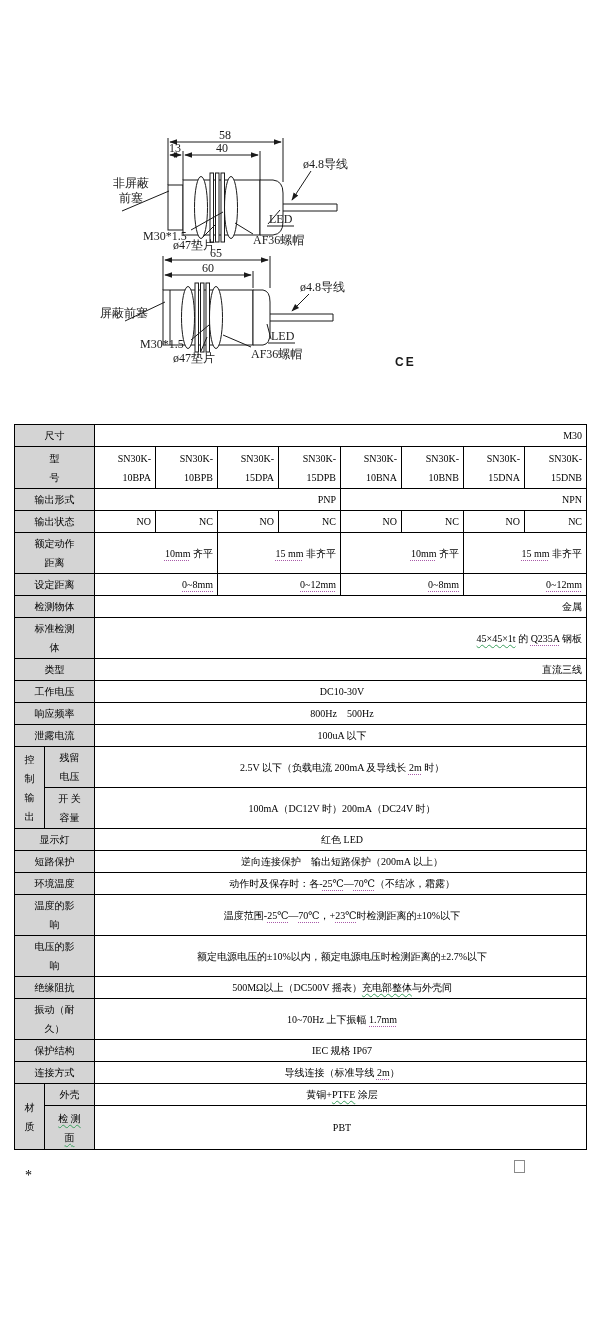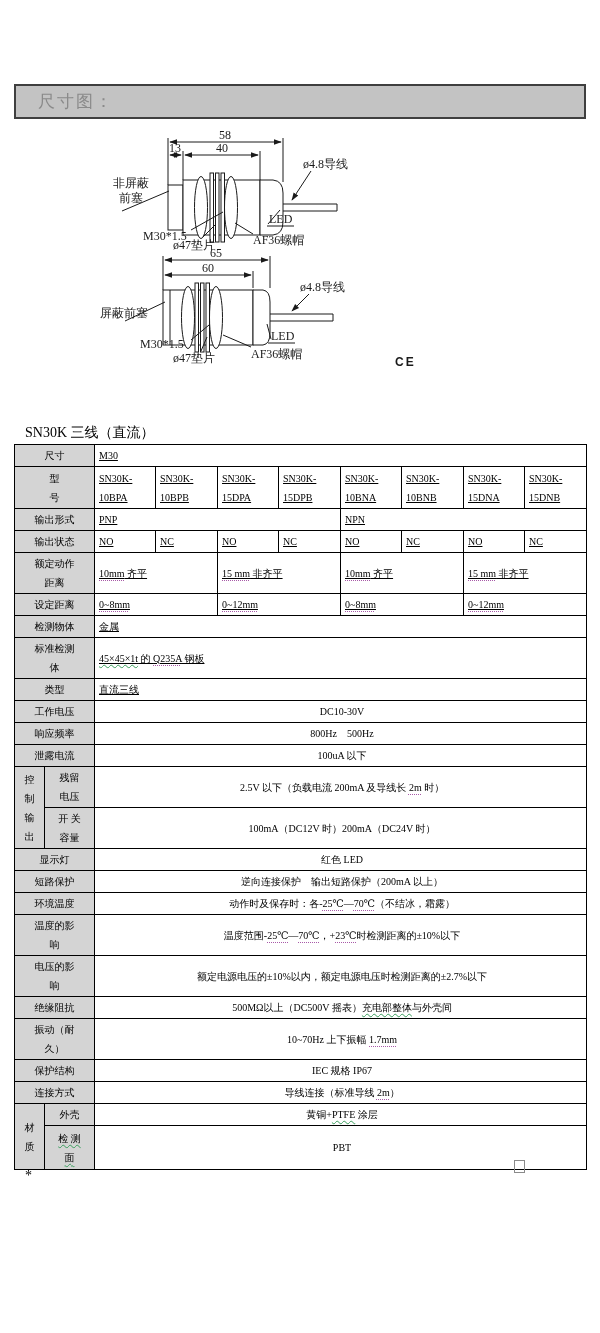--- a/index.html
+++ b/index.html
@@ -9,36 +9,33 @@
         background:#c3c3c3;border:2px solid #3f3f3f;display:flex;align-items:center;
         padding-left:22px;font-size:17px;color:#8a8a8a;letter-spacing:2px;}
   .drawing{position:absolute;left:95px;top:125px;}
   .drawing text{font-size:12px;fill:#1a1a1a;}
   .tbl-wrap{position:absolute;left:14px;top:424px;width:572px;}
   .tbl-title{font-size:14px;line-height:18px;margin:0 0 2px 11px;}
   table.spec{border-collapse:collapse;table-layout:fixed;width:572px;font-size:10px;}
   table.spec td{border:1px solid #000;padding:1px 4px;vertical-align:middle;line-height:19px;overflow:hidden;}
   td.lbl{background:#d4d4d4;text-align:center;padding:1px 1px;}
   td.val.l{text-align:center;padding-left:7px;}
-  td.val.c{text-align:left;text-decoration:underline;}
+  td.val.c{text-align:right;}
   td.top{vertical-align:top;}
   .ud{text-decoration:underline dotted #a85aa8;text-underline-offset:3px;text-decoration-thickness:1px;}
   .ug{text-decoration:underline wavy #3a9d5d;text-underline-offset:2px;text-decoration-thickness:1px;}
   .footnote{position:absolute;left:25px;top:1168px;font-size:14px;display:flex;}
   .footnote .mark{width:50px;}
   .anchor-box{position:absolute;left:514px;top:1160px;width:9px;height:11px;border:1px solid #8a8a8a;}
 </style>
 </head>
 <body>
 
 <div class="page">
 
-  <div class="header-bar">
-    <span>尺寸图：</span>
-  </div>
 
   <svg class="drawing" width="460" height="270" viewBox="0 0 460 270" xmlns="http://www.w3.org/2000/svg">
     <defs>
       <marker id="ar" viewBox="0 0 10 10" refX="9" refY="5" markerWidth="8" markerHeight="8" orient="auto-start-reverse">
         <path d="M0,1.5 L10,5 L0,8.5 z" fill="#1a1a1a"></path>
       </marker>
     </defs>
 
     <g stroke="#1a1a1a" fill="none" stroke-width="1">
       <line x1="73" y1="13" x2="73" y2="60"></line>
@@ -109,21 +106,20 @@
     <text x="45" y="223">M30*1.5</text>
     <text x="78" y="237">ø47垫片</text>
     <text x="156" y="233">AF36螺帽</text>
     <text x="176" y="215">LED</text>
     <text x="205" y="166">ø4.8导线</text>
 
     <text x="300" y="241" font-size="40" font-weight="bold" letter-spacing="2" font-family="'Liberation Sans','DejaVu Sans',sans-serif" fill="#000">CE</text>
   </svg>
 
   <div class="tbl-wrap">
-    <div class="tbl-title">SN30K 三线（直流）</div>
     <table class="spec">
       <colgroup>
           <col style="width: 30px;">
           <col style="width: 50px;">
           <col style="width: 61px;">
           <col style="width: 62px;">
           <col style="width: 61px;">
           <col style="width: 62px;">
           <col style="width: 61px;">
           <col style="width: 62px;">

